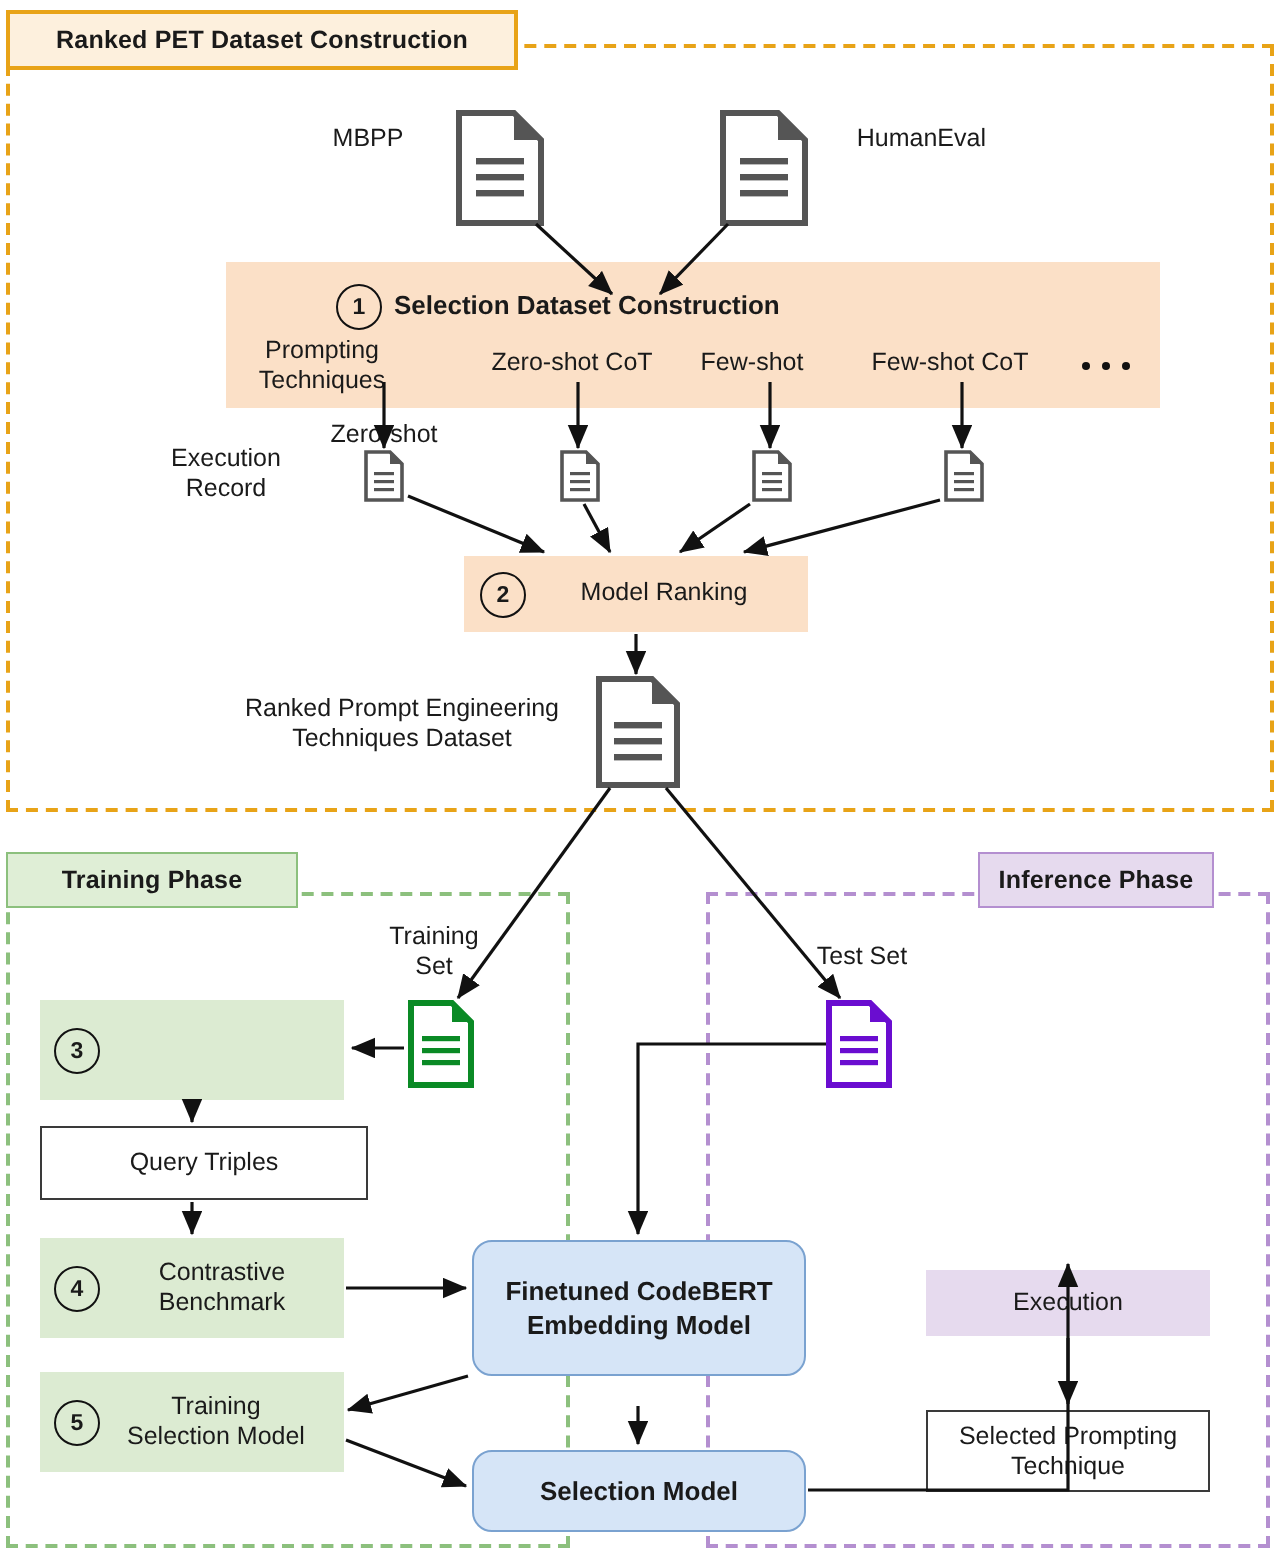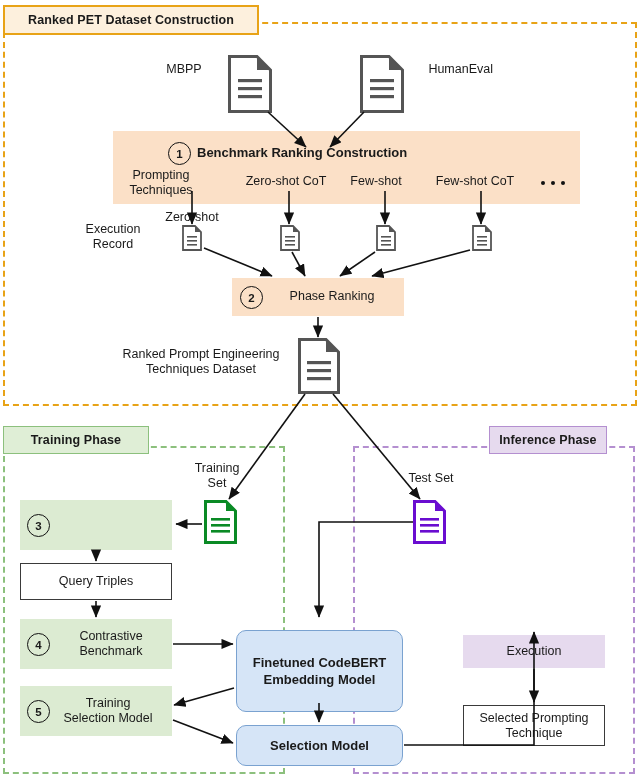--- a/index.html
+++ b/index.html
@@ -80,21 +80,21 @@
       <rect x="10" y="32" width="24" height="3.2" fill="#555"></rect>
       <rect x="10" y="40" width="24" height="3.2" fill="#555"></rect>
     </svg>
   </div>
 
   <div class="abs box-peach" style="left:113px;top:131px;width:467px;height:73px;"></div>
   <div class="circ" style="left:168px;top:142px;">
     <span>1</span>
   </div>
   <div class="abs lbl-b" style="left:197px;top:145px;width:280px;font-size:13px;">
-    <span>Benchmark Ranking Construction</span>
+    <span>Selection Dataset Construction</span>
   </div>
   <div class="abs plain" style="left:121px;top:168px;width:80px;">
     <span style="white-space:pre-line">Prompting
 Techniques</span>
   </div>
   <div class="abs plain" style="left:155px;top:174px;width:74px;margin-top:36px;">
     <span>Zero-shot</span>
   </div>
   <div class="abs plain" style="left:238px;top:174px;width:96px;">
     <span>Zero-shot CoT</span>
@@ -151,21 +151,21 @@
       <rect x="5" y="15" width="10" height="1.6" fill="#555"></rect>
       <rect x="5" y="19" width="10" height="1.6" fill="#555"></rect>
     </svg>
   </div>
 
   <div class="abs box-peach" style="left:232px;top:278px;width:172px;height:38px;"></div>
   <div class="circ" style="left:240px;top:286px;">
     <span>2</span>
   </div>
   <div class="abs lbl" style="left:272px;top:289px;width:120px;text-align:center;">
-    <span>Phase Ranking</span>
+    <span>Model Ranking</span>
   </div>
 
   <div class="abs plain" style="left:108px;top:347px;width:186px;">
     <span style="white-space:pre-line">Ranked Prompt Engineering
 Techniques Dataset</span>
   </div>
   <div class="abs" style="left:298px;top:338px;width:42px;height:56px;">
     <svg width="42" height="56" viewBox="0 0 42 56">
       <path d="M1.5 1.5 H28 L40.5 14 V54.5 H1.5 Z" fill="#ffffff" stroke="#555" stroke-width="3"></path>
       <path d="M28 1.5 L40.5 14 H28 Z" fill="#555"></path>
@@ -200,21 +200,21 @@
       <rect x="7" y="24" width="19" height="2.6" fill="#6a0dd0"></rect>
       <rect x="7" y="30" width="19" height="2.6" fill="#6a0dd0"></rect>
     </svg>
   </div>
 
   <div class="abs box-green" style="left:20px;top:500px;width:152px;height:50px;"></div>
   <div class="circ" style="left:27px;top:514px;">
     <span>3</span>
   </div>
 
-  <div class="abs box box-white" style="left:20px;top:563px;width:152px;height:37px;">
+  <div class="abs box box-white" style="left:20px;top:563px;width:164px;height:37px;">
     <span class="lbl">Query Triples</span>
   </div>
 
   <div class="abs box-green" style="left:20px;top:619px;width:152px;height:50px;"></div>
   <div class="circ" style="left:27px;top:633px;">
     <span>4</span>
   </div>
   <div class="abs plain" style="left:55px;top:629px;width:112px;">
     <span style="white-space:pre-line">Contrastive
 Benchmark</span>
@@ -222,21 +222,21 @@
 
   <div class="abs box-green" style="left:20px;top:686px;width:152px;height:50px;"></div>
   <div class="circ" style="left:27px;top:700px;">
     <span>5</span>
   </div>
   <div class="abs plain" style="left:48px;top:696px;width:120px;">
     <span style="white-space:pre-line">Training
 Selection Model</span>
   </div>
 
-  <div class="abs box box-blue" style="left:236px;top:620px;width:167px;height:82px;margin-top:10px;">
+  <div class="abs box box-blue" style="left:236px;top:620px;width:167px;height:68px;">
     <span class="lbl-b" style="white-space:pre-line;font-size:13px;line-height:17px;">Finetuned CodeBERT
 Embedding Model</span>
   </div>
   <div class="abs box box-blue" style="left:236px;top:725px;width:167px;height:41px;">
     <span class="lbl-b" style="font-size:13px;">Selection Model</span>
   </div>
 
   <div class="abs box box-purple" style="left:463px;top:635px;width:142px;height:33px;">
     <span class="lbl">Execution</span>
   </div>

